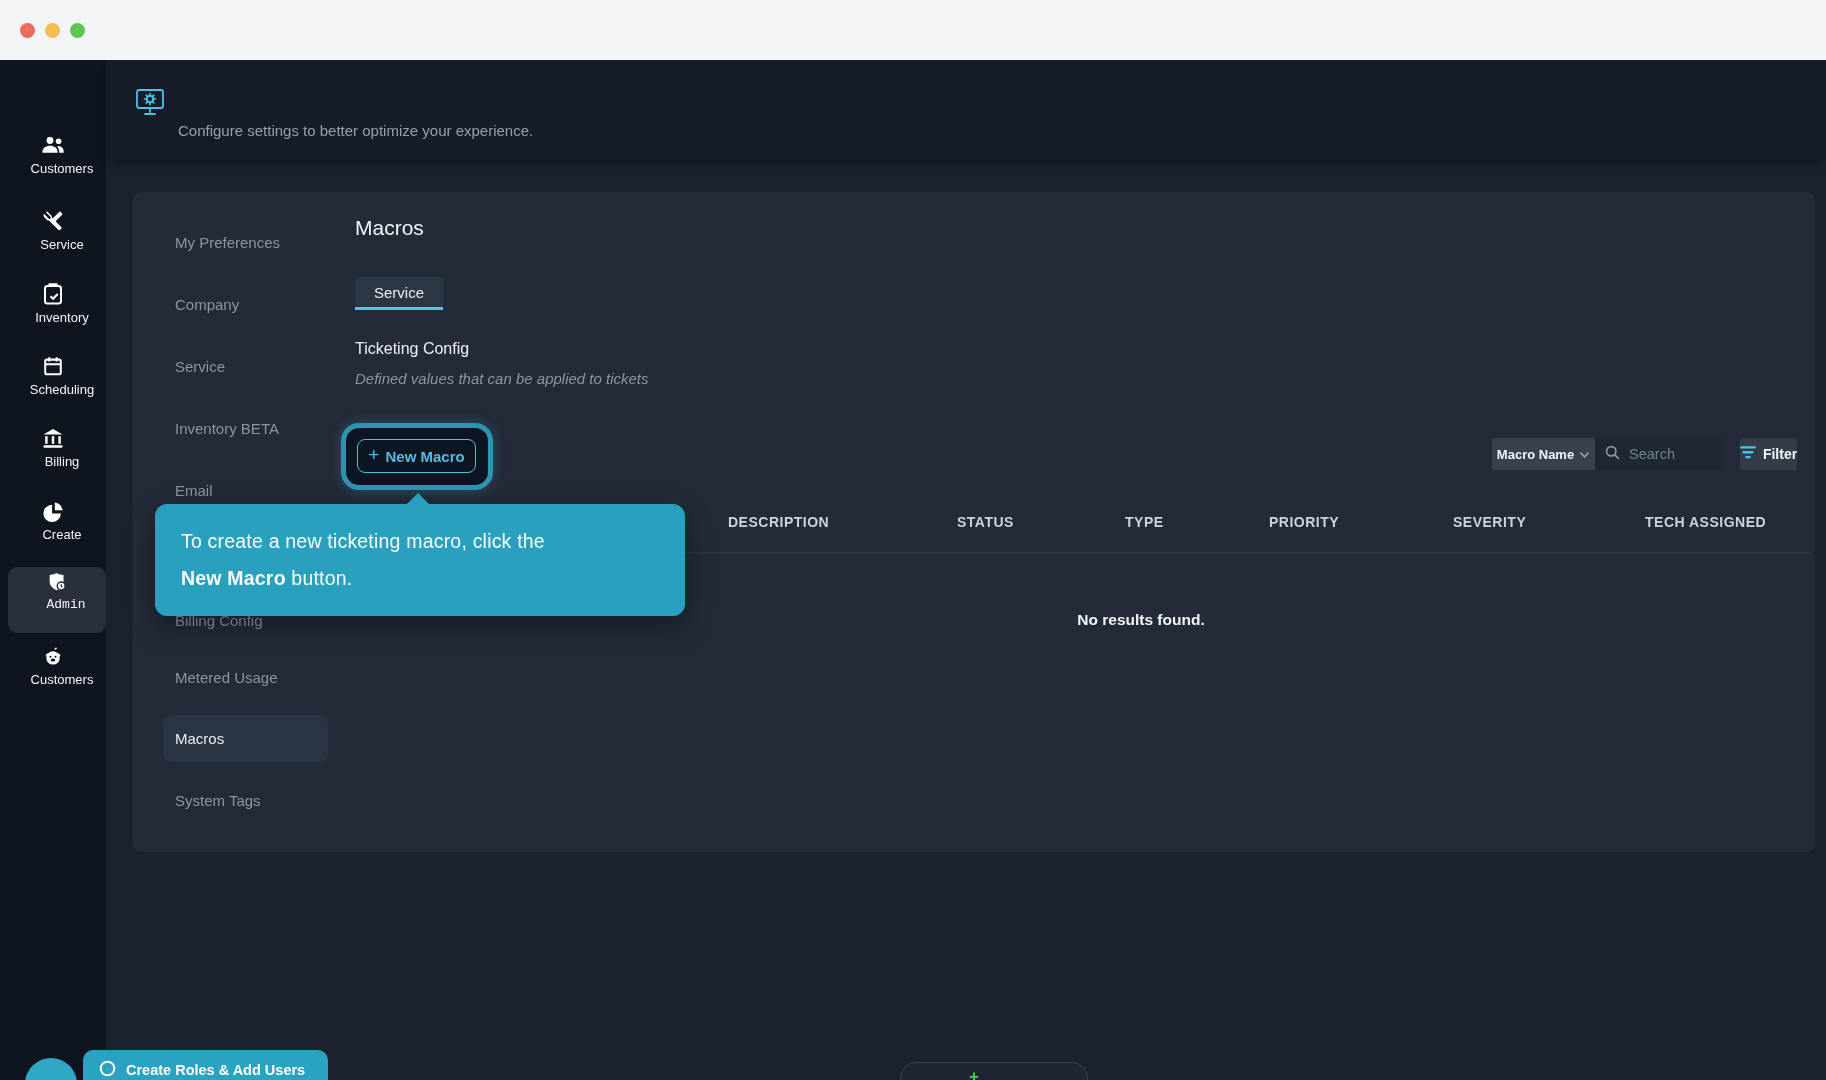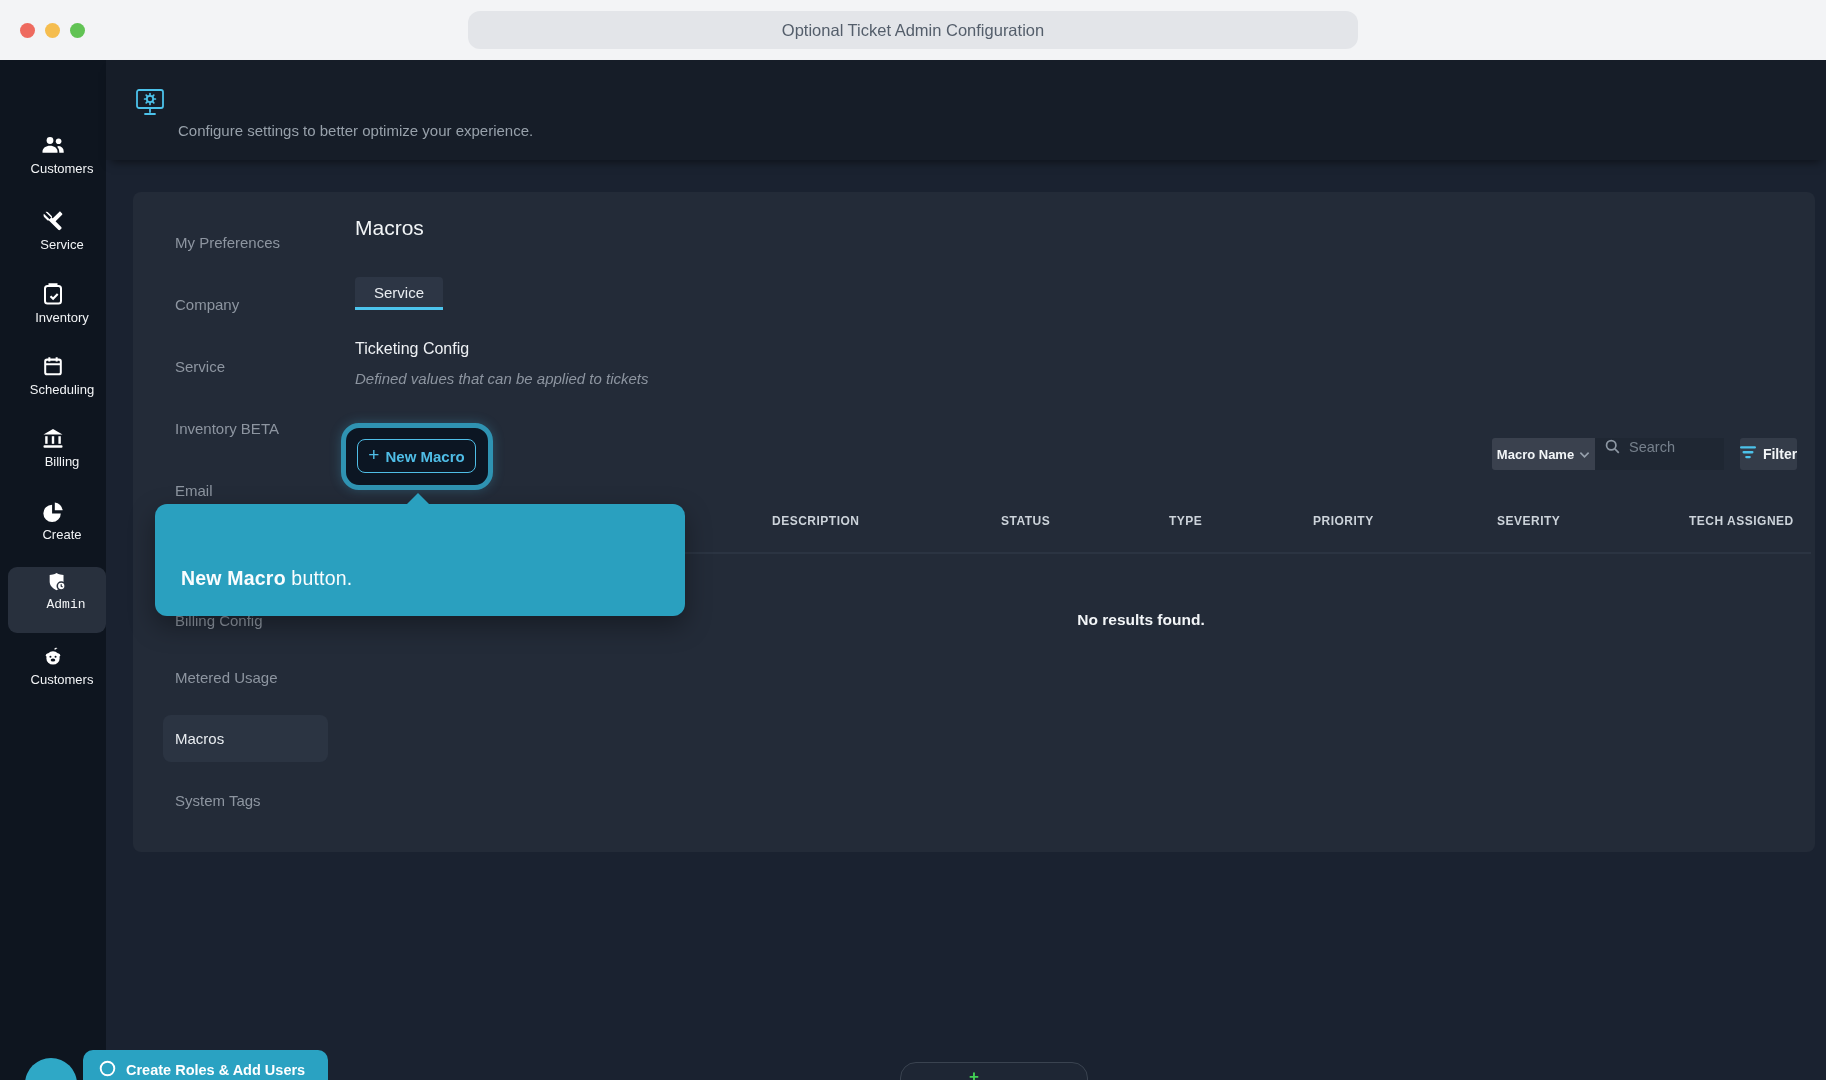--- a/index.html
+++ b/index.html
@@ -48,29 +48,29 @@
            box-shadow:0 0 12px rgba(76,194,234,.25);}
   .nm-btn{position:absolute;left:11px;top:11px;width:119px;height:34px;box-sizing:border-box;
           border:1.5px solid #4fbde6;border-radius:8px;color:#4fbde6;font-size:15px;font-weight:700;
           display:flex;align-items:center;justify-content:center;gap:6px;background:transparent;cursor:pointer;}
   .nm-btn .plus{font-size:19px;font-weight:400;margin-top:-2px;}
   
   .sort-seg{position:absolute;left:1359px;top:246px;width:103px;height:32px;background:#3a414e;
             border-radius:3px 0 0 3px;display:flex;align-items:center;justify-content:center;gap:5px;
             color:#f3f6f8;font-size:13px;font-weight:700;cursor:pointer;}
   .search-seg{position:absolute;left:1462px;top:246px;width:129px;height:32px;background:#1f2733;
-              display:flex;align-items:flex-start;padding-left:9px;gap:6px;box-sizing:border-box;}
+              display:flex;align-items:center;padding-left:9px;gap:6px;box-sizing:border-box;}
   .search-seg input{background:transparent;border:none;outline:none;color:#cdd4db;font-size:14.5px;width:84px;
                     font-family:"Liberation Sans",sans-serif;}
   .search-seg input::placeholder{color:#76808c;}
   .filter-btn{position:absolute;left:1607px;top:246px;width:57px;height:32px;background:#343c49;border-radius:3px;
               display:flex;align-items:center;justify-content:center;gap:7px;color:#f3f6f8;
               font-size:14px;font-weight:700;cursor:pointer;}
   
-  .th{position:absolute;top:322px;font-size:12px;font-weight:700;letter-spacing:.5px;color:#ccd3da;margin-left:44px;}
+  .th{position:absolute;top:322px;font-size:14px;font-weight:700;letter-spacing:.5px;color:#ccd3da;}
   .th.c0{left:595px;} .th.c1{left:824px;} .th.c2{left:992px;} .th.c3{left:1136px;} .th.c4{left:1320px;} .th.c5{left:1512px;}
   .tbl-divider{position:absolute;left:340px;top:360px;width:1338px;height:2px;background:#2b3442;}
   .empty-msg{position:absolute;left:858px;top:419px;width:300px;text-align:center;
              font-size:15.5px;font-weight:700;color:#f2f5f7;}
   
   .tooltip{position:absolute;left:155px;top:504px;width:530px;height:112px;background:#2aa0bf;border-radius:12px;
            z-index:60;box-shadow:0 10px 26px rgba(0,0,0,.35);box-sizing:border-box;padding:19px 26px;
            color:#fafdfe;font-size:19.5px;line-height:37px;letter-spacing:.2px;}
   .tooltip::before{content:"";position:absolute;left:251px;top:-11px;width:0;height:0;
            border-left:12px solid transparent;border-right:12px solid transparent;border-bottom:12px solid #2aa0bf;}
@@ -85,21 +85,20 @@
                 border-radius:16px;background:rgba(255,255,255,.02);z-index:10;cursor:pointer;}
   .partial-pill .gplus{position:absolute;left:68px;top:4px;color:#42d054;font-size:17px;font-weight:700;}
 </style>
 </head>
 <body>
 
 <div class="titlebar">
   <span class="light red"></span>
   <span class="light yellow"></span>
   <span class="light green"></span>
-  <div class="title-pill">Optional Ticket Admin Configuration</div>
 </div>
 
 <div class="sidebar">
 
   <div class="side-item" style="top:75px">
     <span>
       <svg width="26" height="22" viewBox="0 0 26 22">
           <g fill="#fff">
             <circle cx="10" cy="5.5" r="3.4"></circle>
             <path d="M2.5 16.5c0-3.6 3.4-5.8 7.5-5.8s7.5 2.2 7.5 5.8v1.3H2.5z"></path>
@@ -268,21 +267,21 @@
   <span class="th c2">TYPE</span>
   <span class="th c3">PRIORITY</span>
   <span class="th c4">SEVERITY</span>
   <span class="th c5">TECH ASSIGNED</span>
   <div class="tbl-divider"></div>
 
   <div class="empty-msg">No results found.</div>
 </div>
 
 <div class="tooltip">
-  <br>
+  <span>To create a new ticketing macro, click the</span><br>
   <b>New Macro</b><span> button.</span>
 </div>
 
 <div class="fab-circle"></div>
 
 <div class="create-roles">
   <span>
     <svg width="17" height="17" viewBox="0 0 16 16" fill="none" stroke="#fff" stroke-width="1.8">
         <circle cx="8" cy="8" r="6.4"></circle>
       </svg>

